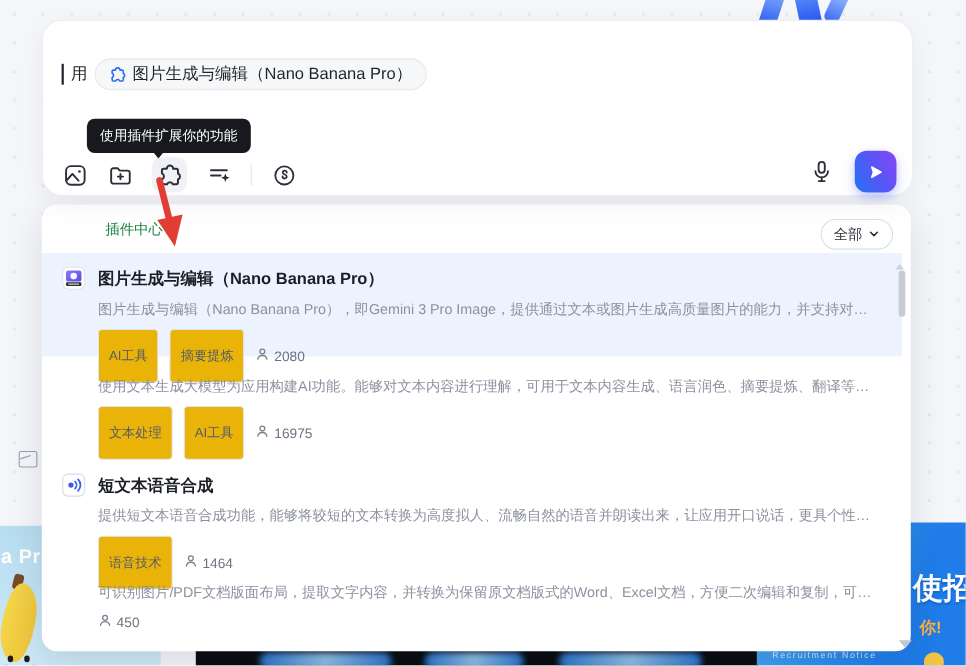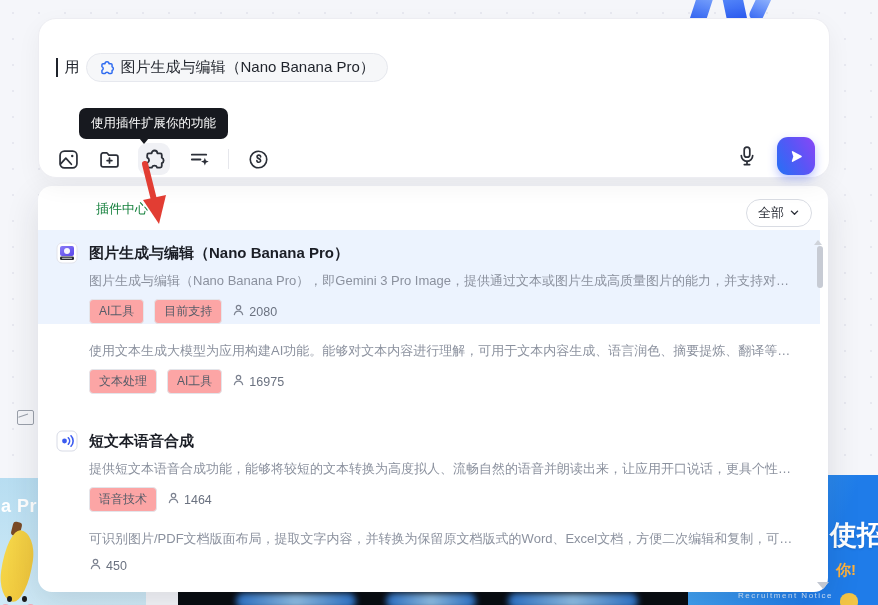--- a/index.html
+++ b/index.html
@@ -30,21 +30,21 @@
   .ch-l{left:2px;} .ch-r{left:27px;}
 
   .bg-bottom-dark{position:absolute;left:178px;top:585px;width:512px;height:20px;z-index:0;background:#070b10;overflow:hidden;}
   .glow{position:absolute;top:8px;height:16px;border-radius:8px;filter:blur(3px);background:linear-gradient(90deg,#2f7fe0,#9fd4ff,#2f7fe0);opacity:.9;}
   .g1{left:58px;width:120px;} .g2{left:208px;width:90px;} .g3{left:330px;width:130px;}
 
   .bg-right-banner{position:absolute;left:688px;top:475px;width:190px;height:130px;z-index:0;overflow:hidden;
        background:linear-gradient(115deg,#4fb2f5,#1f7ce9 70%);}
   .rb-line1{position:absolute;left:142px;top:42px;color:#fff;font-size:27px;font-weight:800;white-space:nowrap;text-shadow:0 1px 2px rgba(0,60,140,.35);}
   .rb-line2{position:absolute;left:148px;top:86px;color:#ffb23c;font-size:15px;font-weight:700;white-space:nowrap;}
-  .rb-caption{position:absolute;left:14px;top:116px;color:#eaf4ff;font-size:8px;letter-spacing:1.5px;opacity:.85;white-space:nowrap;margin-left:36px;}
+  .rb-caption{position:absolute;left:14px;top:116px;color:#eaf4ff;font-size:8px;letter-spacing:1.5px;opacity:.85;white-space:nowrap;}
   .rb-mascot{position:absolute;left:152px;top:118px;width:18px;height:16px;background:#f2c445;border-radius:50% 50% 40% 40%;}
 
   .broken-img{position:absolute;left:17px;top:410px;width:15px;height:13px;border:1.5px solid #9aa0ab;border-radius:2px;z-index:0;}
   .broken-img::after{content:"";position:absolute;left:1px;top:4px;width:10px;height:5px;border-top:1.5px solid #9aa0ab;transform:rotate(-18deg);}
   .scroll-hint{position:absolute;left:817px;top:582px;width:0;height:0;z-index:3;
        border-left:6px solid transparent;border-right:6px solid transparent;border-top:7px solid #c2c7d1;}
 
   
   .composer{position:absolute;left:38px;top:18px;width:790px;height:158px;background:#fff;border:1px solid #ededf2;
        border-radius:18px;z-index:3;box-shadow:0 8px 24px rgba(30,34,45,.05);}
@@ -77,21 +77,21 @@
   .filter{position:absolute;right:16px;top:13px;display:flex;align-items:center;gap:5px;background:#fff;
        border:1px solid #d9dce3;border-radius:16px;padding:4px 11px;font-size:13px;color:#2b2f38;cursor:pointer;
        font-family:inherit;}
   .item{position:relative;height:94px;padding:11px 30px 0 18px;box-sizing:border-box;cursor:pointer;}
   .item.selected{background:#ecf3fe;width:782px;}
   .item-head{display:flex;align-items:center;gap:11px;height:24px;}
   .item-ic{width:22px;height:22px;flex:0 0 22px;}
   .item-title{font-size:15px;font-weight:700;color:#1b1e26;}
   .item-desc{margin:7px 0 0 33px;font-size:13px;color:#8b919e;white-space:nowrap;overflow:hidden;text-overflow:ellipsis;max-width:730px;}
   .item-meta{margin:9px 0 0 33px;display:flex;align-items:center;gap:10px;}
-  .tag{border:1px solid #e3e5ea;background:#fca5a5;border-radius:4px;padding:3px 9px;font-size:12px;color:#565c68;}
+  .tag{border:1px solid #e3e5ea;background:#eab308;border-radius:4px;padding:15px 9px;font-size:12px;color:#565c68;}
   .users{display:flex;align-items:center;gap:4px;color:#6b7280;font-size:12.5px;}
   .sb-up{position:absolute;right:6px;top:50px;width:0;height:0;border:4px solid transparent;border-bottom:5px solid #cfd3da;}
   .sb-thumb{position:absolute;right:5px;top:60px;width:6px;height:42px;background:#c7cbd4;border-radius:3px;cursor:pointer;}
 </style>
 </head>
 <body>
 
 <div class="stage">
 
   <div class="bg-topright">
@@ -222,21 +222,21 @@
                 <rect x="4" y="4" width="14" height="10" rx="2" fill="url(#g1_0)"></rect>
                 <circle cx="11" cy="9" r="3" fill="#fff" opacity="0.95"></circle>
                 <rect x="4" y="14.5" width="14" height="3.5" rx="1.2" fill="#2a2d36"></rect>
                 <rect x="6" y="15.8" width="10" height="1" rx="0.5" fill="#fff" opacity="0.8"></rect>
               </svg></span>
             <span class="item-title">图片生成与编辑（Nano Banana Pro）</span>
           </div>
           <div class="item-desc">图片生成与编辑（Nano Banana Pro），即Gemini 3 Pro Image，提供通过文本或图片生成高质量图片的能力，并支持对多张图片进行合成...</div>
           <div class="item-meta">
             <span class="tag">AI工具</span>
-            <span class="tag">目前支持</span>
+            <span class="tag">摘要提炼</span>
             <span class="users">
               <span><svg width="13" height="14" viewBox="0 0 16 16" fill="none" stroke="#7d8391" stroke-width="1.5" stroke-linecap="round">
                   <circle cx="8" cy="5" r="2.7"></circle>
                   <path d="M2.9 13.6 a5.2 5.2 0 0 1 10.2 0"></path>
                 </svg></span>
               <span>2080</span>
             </span>
           </div>
         </div>
         <div class="item">

